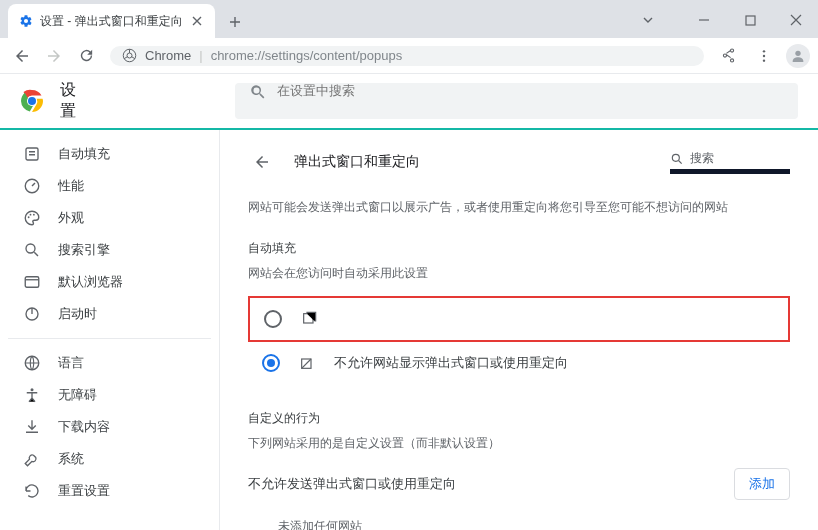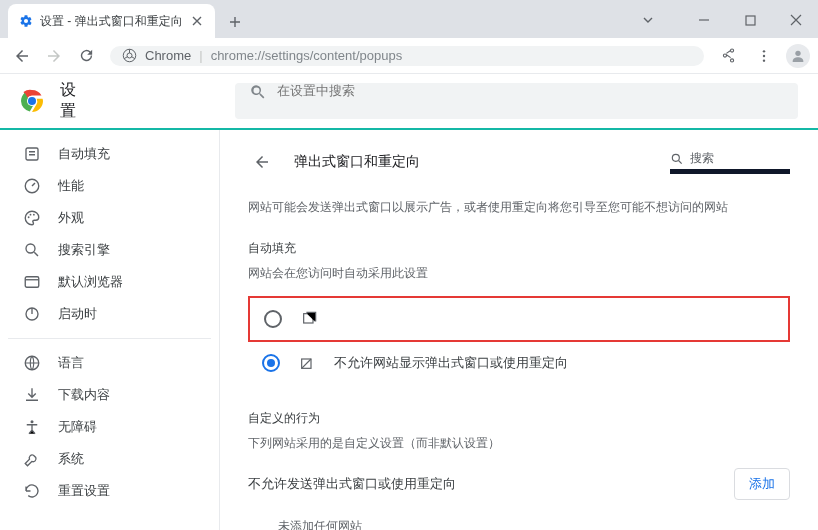--- a/index.html
+++ b/index.html
@@ -260,33 +260,33 @@
           <svg width="18" height="18" viewBox="0 0 24 24">
             <circle cx="12" cy="12" r="9" fill="none" stroke="#5f6368" stroke-width="1.8"></circle>
             <path fill="none" stroke="#5f6368" stroke-width="1.5" d="M3 12h18M12 3c3 3 3 15 0 18M12 3c-3 3-3 15 0 18"></path>
           </svg>
         </span>
       <span>语言</span>
     </div>
     <div class="sidebar-item">
       <span class="side-icon">
           <svg width="18" height="18" viewBox="0 0 24 24">
-            <path fill="none" stroke="#5f6368" stroke-width="1.8" d="M12 3v12m-5-5l5 5 5-5M4 19h16"></path>
-          </svg>
-        </span>
-      <span>下载内容</span>
-    </div>
-    <div class="sidebar-item">
-      <span class="side-icon">
-          <svg width="18" height="18" viewBox="0 0 24 24">
             <circle cx="12" cy="5" r="2" fill="#5f6368"></circle>
             <path stroke="#5f6368" stroke-width="1.8" d="M5 9h14M12 9v7m-4 5l4-5 4 5"></path>
           </svg>
         </span>
       <span>无障碍</span>
+    </div>
+    <div class="sidebar-item">
+      <span class="side-icon">
+          <svg width="18" height="18" viewBox="0 0 24 24">
+            <path fill="none" stroke="#5f6368" stroke-width="1.8" d="M12 3v12m-5-5l5 5 5-5M4 19h16"></path>
+          </svg>
+        </span>
+      <span>下载内容</span>
     </div>
     <div class="sidebar-item">
       <span class="side-icon">
           <svg width="18" height="18" viewBox="0 0 24 24">
             <path fill="none" stroke="#5f6368" stroke-width="1.8" d="M14 7a4 4 0 0 0-5.3 5.3L3 18l3 3 5.7-5.7A4 4 0 0 0 17 10l-3-3z"></path>
           </svg>
         </span>
       <span>系统</span>
     </div>
     <div class="sidebar-item">

